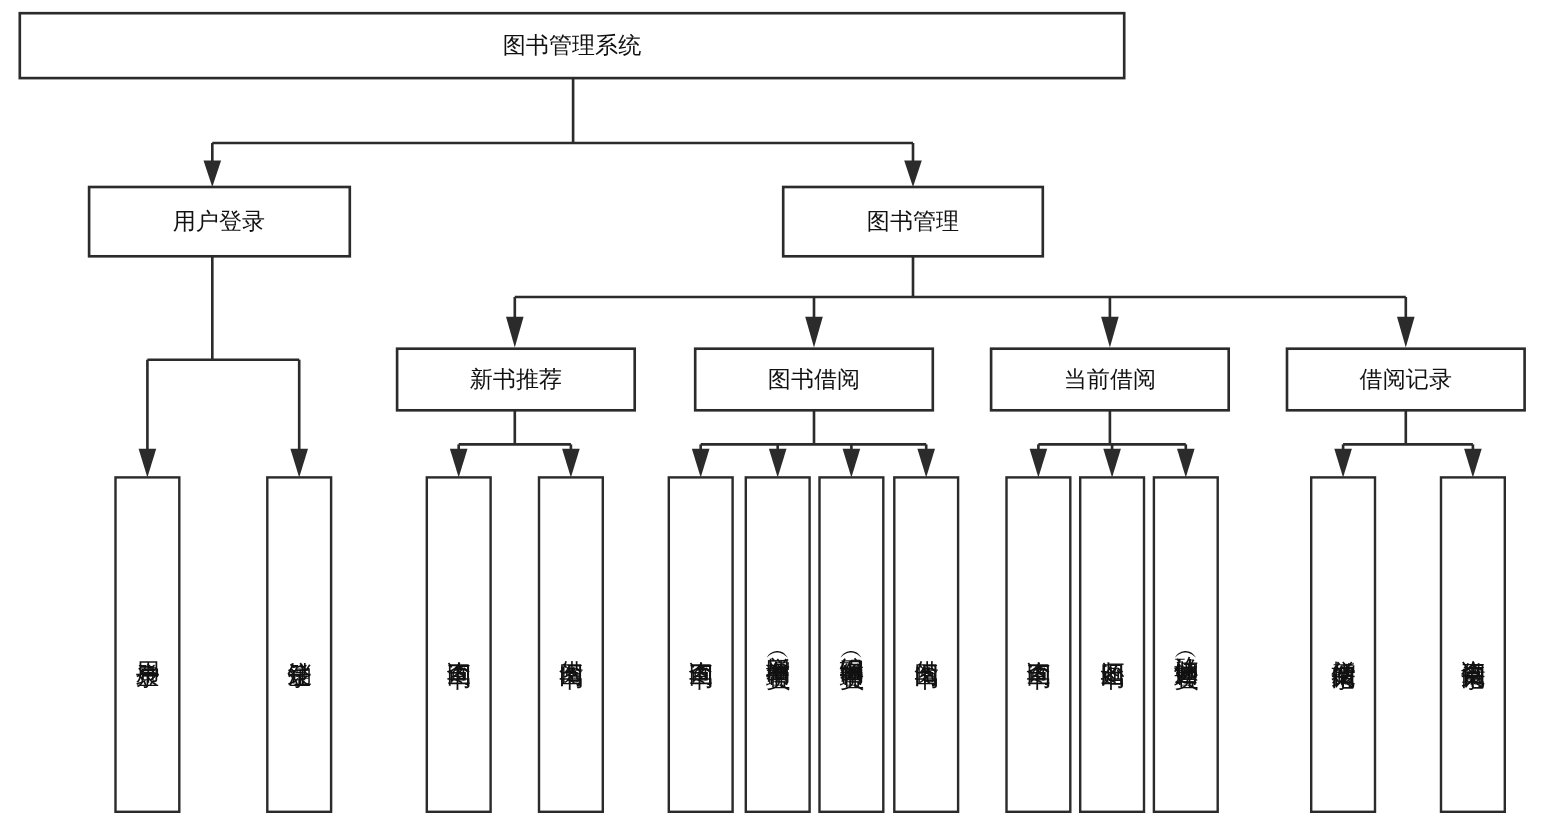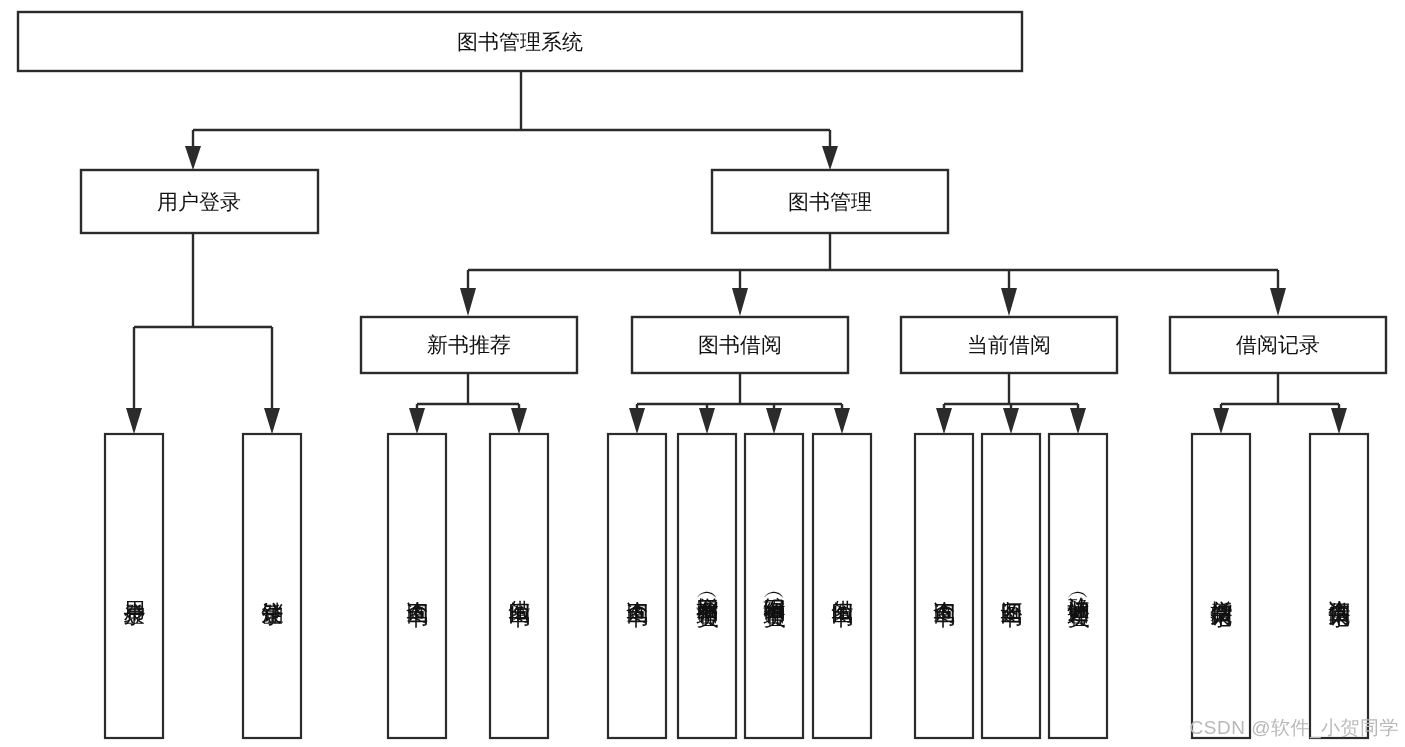--- a/index.html
+++ b/index.html
@@ -238,14 +238,13 @@
     <span class="vert-label">确认归还（管理员）</span>
   </div>
 
   <div class="vert-label-wrap" style="left:1192px; top:434px; width:58px; height:304px;">
     <span class="vert-label">新增借阅记录</span>
   </div>
   <div class="vert-label-wrap" style="left:1310px; top:434px; width:58px; height:304px;">
     <span class="vert-label">查询借阅记录</span>
   </div>
 
-  <div class="watermark">CSDN @软件_小贺同学</div>
 </div>
 
 </body></html>

